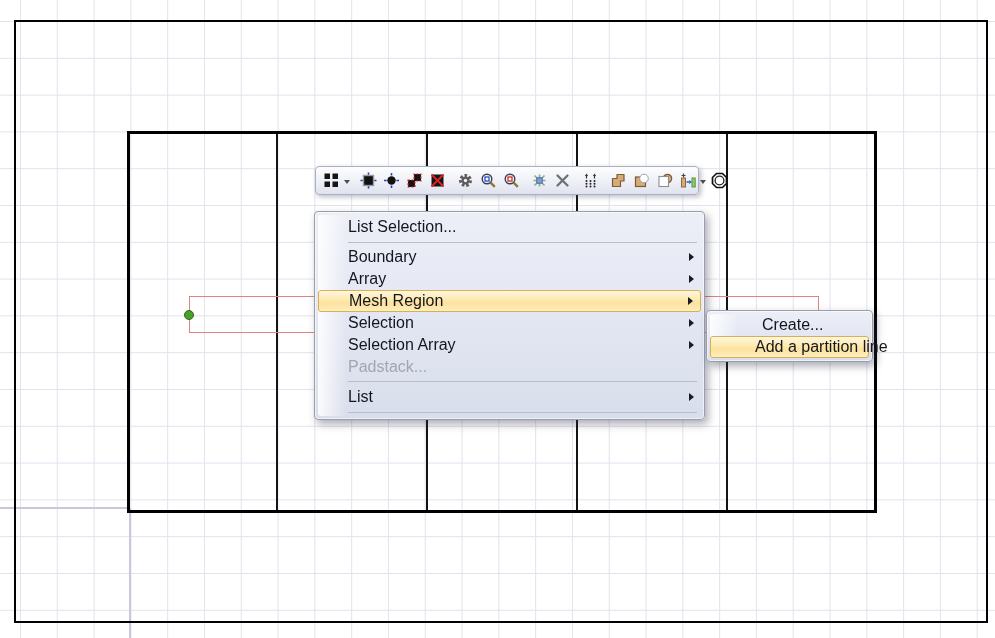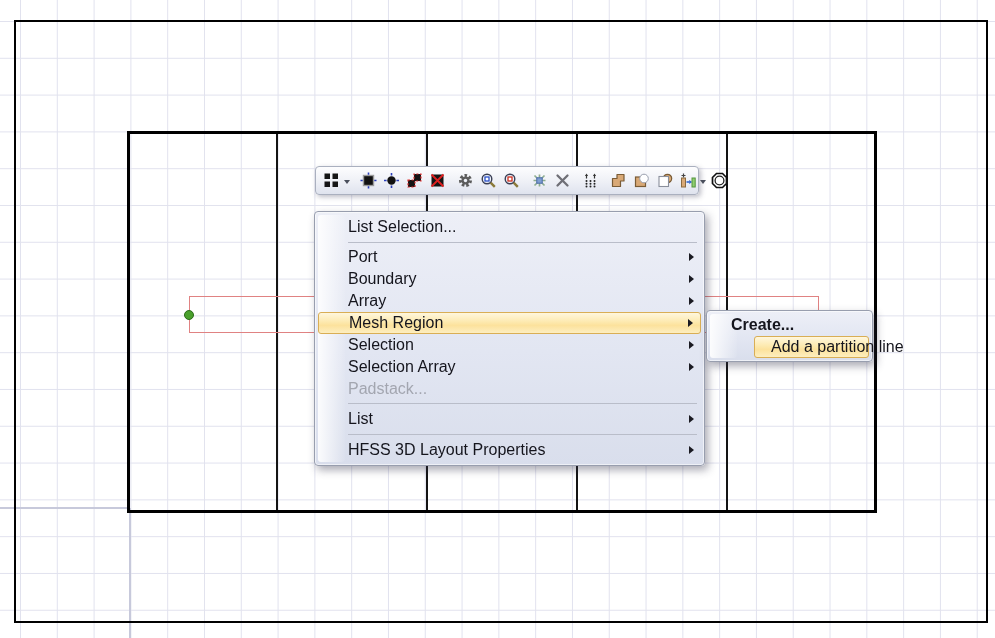--- a/index.html
+++ b/index.html
@@ -237,24 +237,20 @@
           <polygon points="5.5,1.5 11.5,1.5 15.5,5.5 15.5,11.5 11.5,15.5 5.5,15.5 1.5,11.5 1.5,5.5" fill="#fff" stroke="#111" stroke-width="1.7"></polygon>
           <circle cx="8.5" cy="8.5" r="4.4" fill="none" stroke="#222" stroke-width="1.3"></circle>
         </svg>
     </span>
   </div>
 
   <div class="menu ctx-menu">
     <div class="menu-item tall">List Selection...</div>
     <div class="menu-sep"></div>
     <div class="menu-item">
-      <span>Port</span>
-      <span class="sub-arrow"></span>
-    </div>
-    <div class="menu-item">
       <span>Boundary</span>
       <span class="sub-arrow"></span>
     </div>
     <div class="menu-item">
       <span>Array</span>
       <span class="sub-arrow"></span>
     </div>
     <div class="menu-item highlighted">
       <span>Mesh Region</span>
       <span class="sub-arrow"></span>
@@ -267,24 +263,20 @@
       <span>Selection Array</span>
       <span class="sub-arrow"></span>
     </div>
     <div class="menu-item disabled">Padstack...</div>
     <div class="menu-sep"></div>
     <div class="menu-item tall">
       <span>List</span>
       <span class="sub-arrow"></span>
     </div>
     <div class="menu-sep"></div>
-    <div class="menu-item tall">
-      <span>HFSS 3D Layout Properties</span>
-      <span class="sub-arrow"></span>
-    </div>
   </div>
 
   <div class="menu sub-menu">
-    <div class="menu-item" style="padding-left:21px;font-weight:bold;">Create...</div>
-    <div class="menu-item highlighted" style="padding-left:16px;margin-left:44px;">Add a partition line</div>
+    <div class="menu-item" style="padding-left:52px;">Create...</div>
+    <div class="menu-item highlighted" style="padding-left:44px;">Add a partition line</div>
   </div>
 
 </div>
 
 </body></html>

